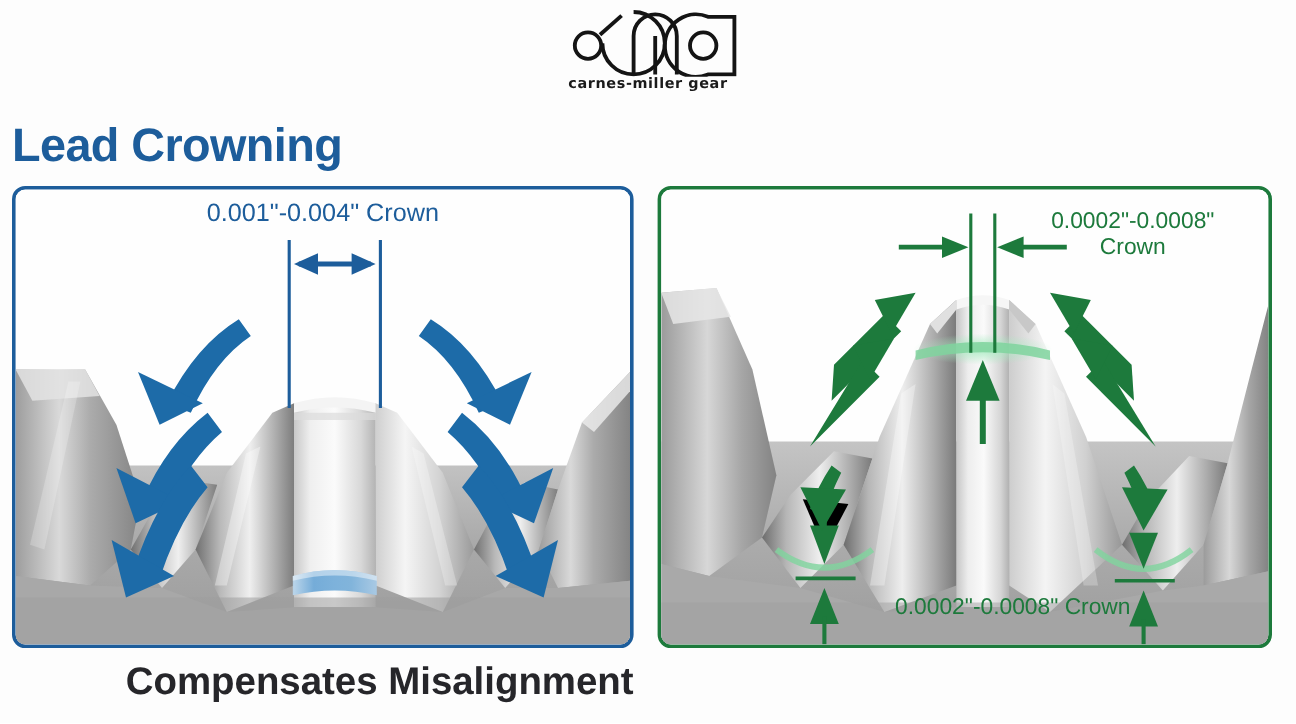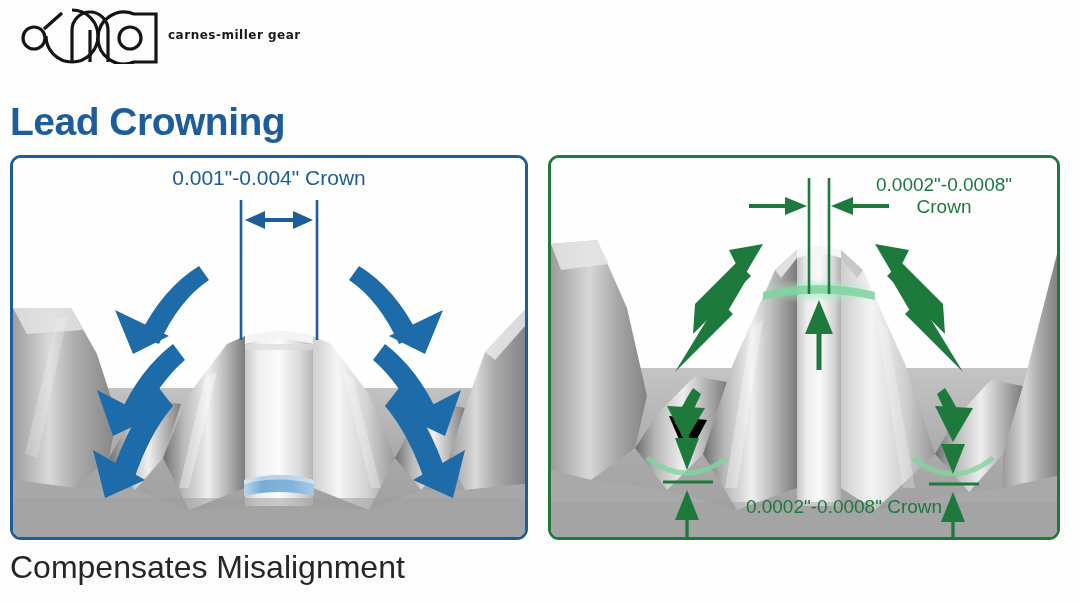--- a/index.html
+++ b/index.html
@@ -7,21 +7,21 @@
     width: 1080px; height: 603px;
     background: #ffffff;
     font-family: "Liberation Sans", sans-serif;
     overflow: hidden;
   }
   #root { position: relative; width: 1080px; height: 603px; background: #fdfdfd; }
 
   
   .logo-wrap {
     position: absolute; left: 0; top: 8px; width: 1080px;
-    display: flex; flex-direction: row; align-items: center;
+    display: flex; flex-direction: column; align-items: center;
   }
   .logo-mark { display: block; }
   .logo-word {
     font-size: 12px; font-weight: bold; letter-spacing: .5px;
     color: #1a1a1a; margin-top: -2px;
     font-family: "DejaVu Sans", sans-serif;
   }
 
   
   .title {
@@ -36,21 +36,21 @@
     position: absolute; top: 155px; height: 385px;
     border-radius: 11px; overflow: hidden; background: #fefefe;
   }
   #panel-left  { left: 10px;  width: 518px; border: 3px solid #1d5d9b; }
   #panel-right { left: 548px; width: 512px; border: 3px solid #1d7a3c; }
   .panel-svg { position: absolute; inset: 0; width: 100%; height: 100%; display: block; }
 
   
   .caption {
     position: absolute; top: 549px; font-size: 32px; color: #26262a;
-    text-align: left; white-space: nowrap; font-weight: normal;
+    text-align: right; white-space: nowrap; font-weight: bold;
   }
   #caption-left  { left: 10px;  width: 518px; }
   #caption-right { left: 548px; width: 512px; }
 
   .dim-text { font-family: "Liberation Sans", sans-serif; }
 </style>
 </head>
 <body>
 
 <div id="root">

